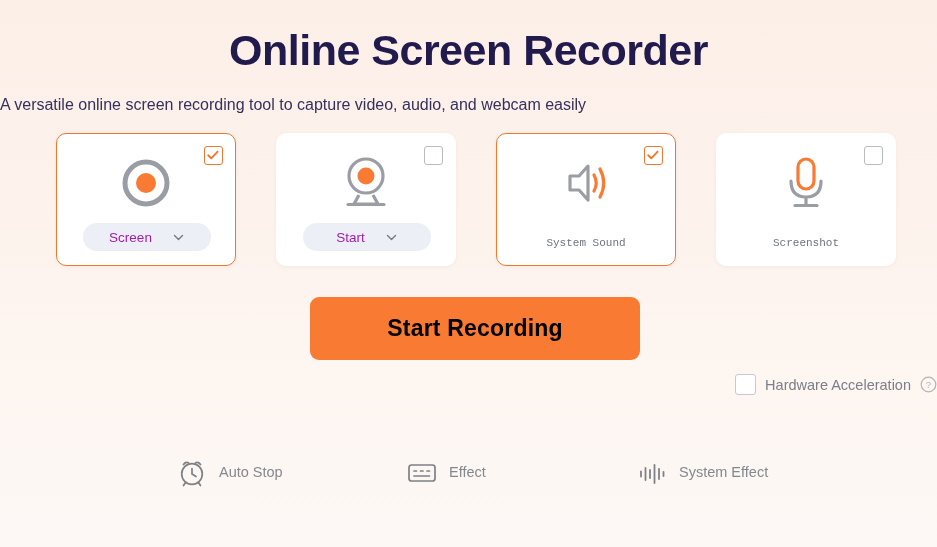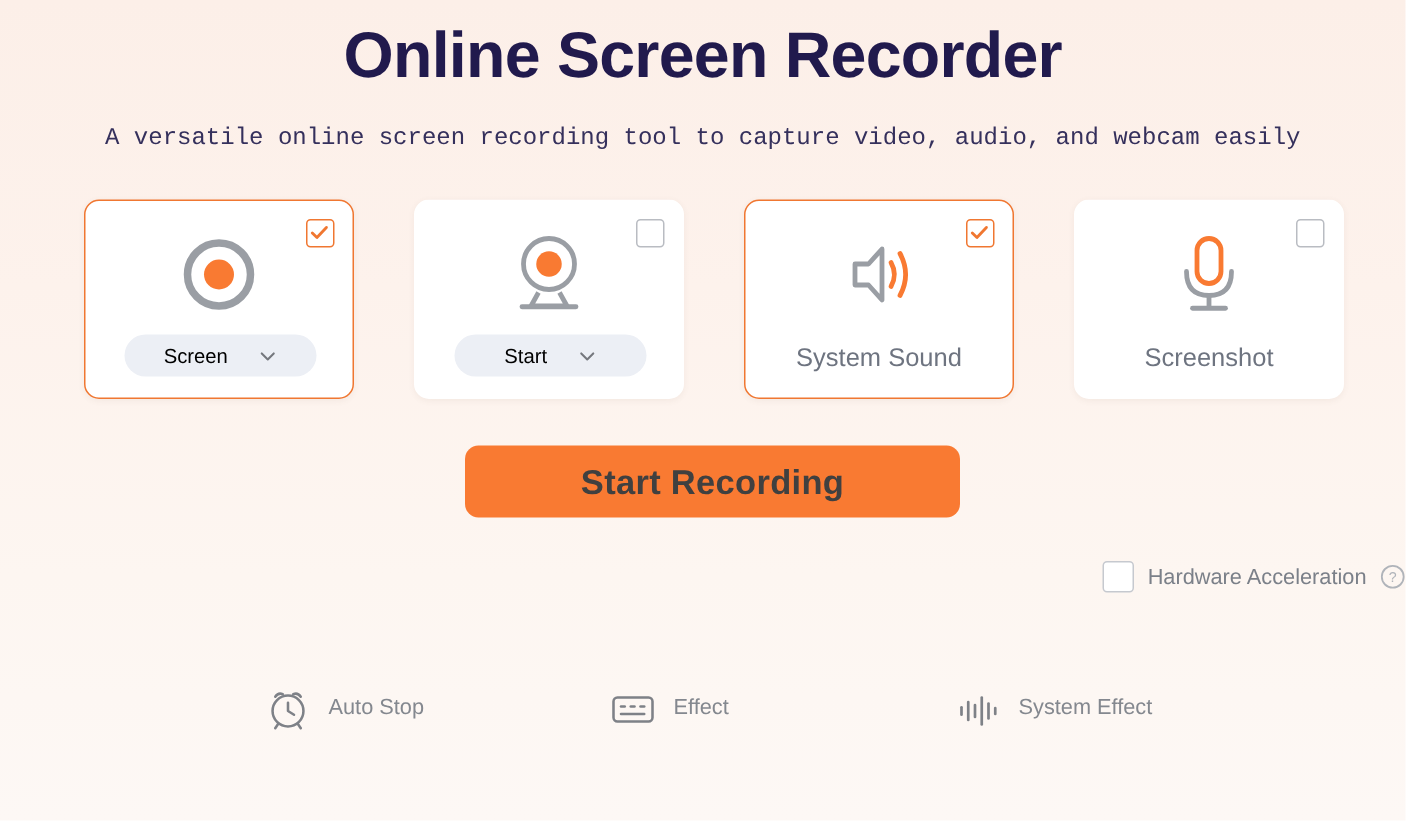--- a/index.html
+++ b/index.html
@@ -14,28 +14,26 @@
   }
 
   
   .page-title {
     text-align: center;
     font-size: 43px;
     line-height: 1;
     font-weight: bold;
     color: #211a4d;
     letter-spacing: -0.5px;
-    padding-top: 16px;
+    padding-top: 29px;
   }
   .page-subtitle {
-    text-align: center;
     font-size: 16px;
     color: #35305c;
     margin-top: 24px;
-    font-family: Liberation Mono, monospace;
   }
 
   
   .cards {
     position: absolute;
     top: 133px;
     left: 56px;
     width: 840px;
     height: 133px;
     display: flex;
@@ -82,44 +80,45 @@
     bottom: 14px;
     width: 128px;
     height: 28px;
     background: #eceff5;
     border-radius: 14px;
     display: flex;
     align-items: center;
     justify-content: center;
     gap: 20px;
     font-size: 13.5px;
-    color: #000000;
+    color: #a21caf;
   }
   .card-pill .chev { display: flex; align-items: center; }
 
   .card-label {
     position: absolute;
     left: 0; right: 0;
     bottom: 16px;
     text-align: center;
-    font-size: 17px;
+    font-size: 11px;
     color: #6e7480;
+    font-family: Liberation Mono, monospace;
   }
 
   
   .start-btn {
     position: absolute;
     left: 310px;
     top: 297px;
     width: 330px;
-    height: 48px;
+    height: 63px;
     background: #f97a32;
     border: none;
     border-radius: 9px;
-    color: #404040;
+    color: #000000;
     font-size: 23px;
     font-weight: bold;
     font-family: "Liberation Sans", sans-serif;
     cursor: pointer;
     letter-spacing: 0.2px;
   }
 
   .hw-row {
     position: absolute;
     top: 374px;

